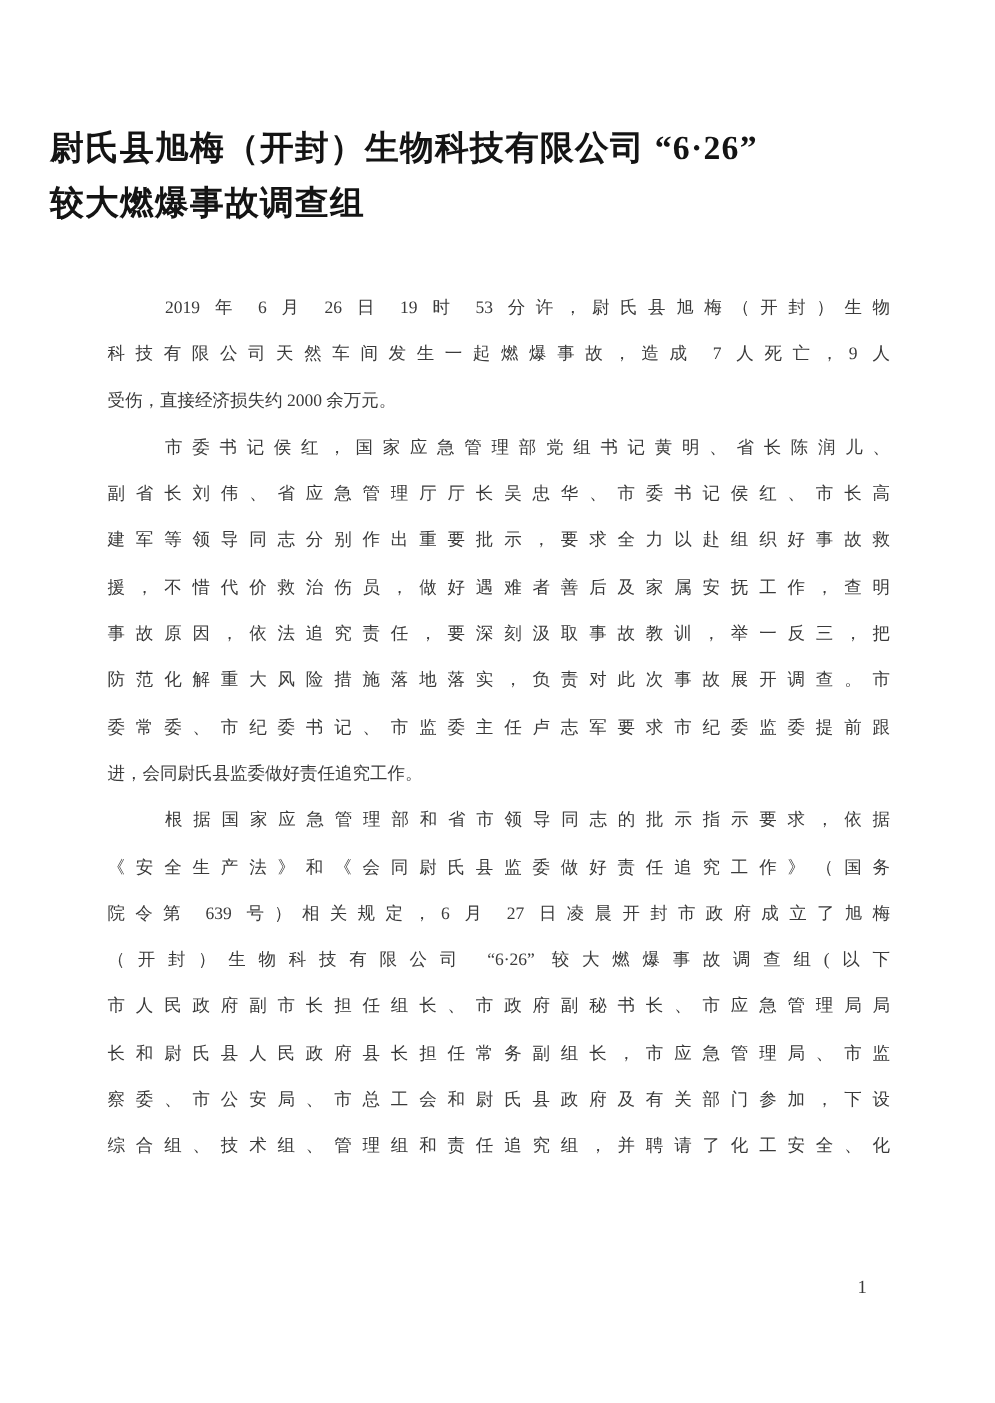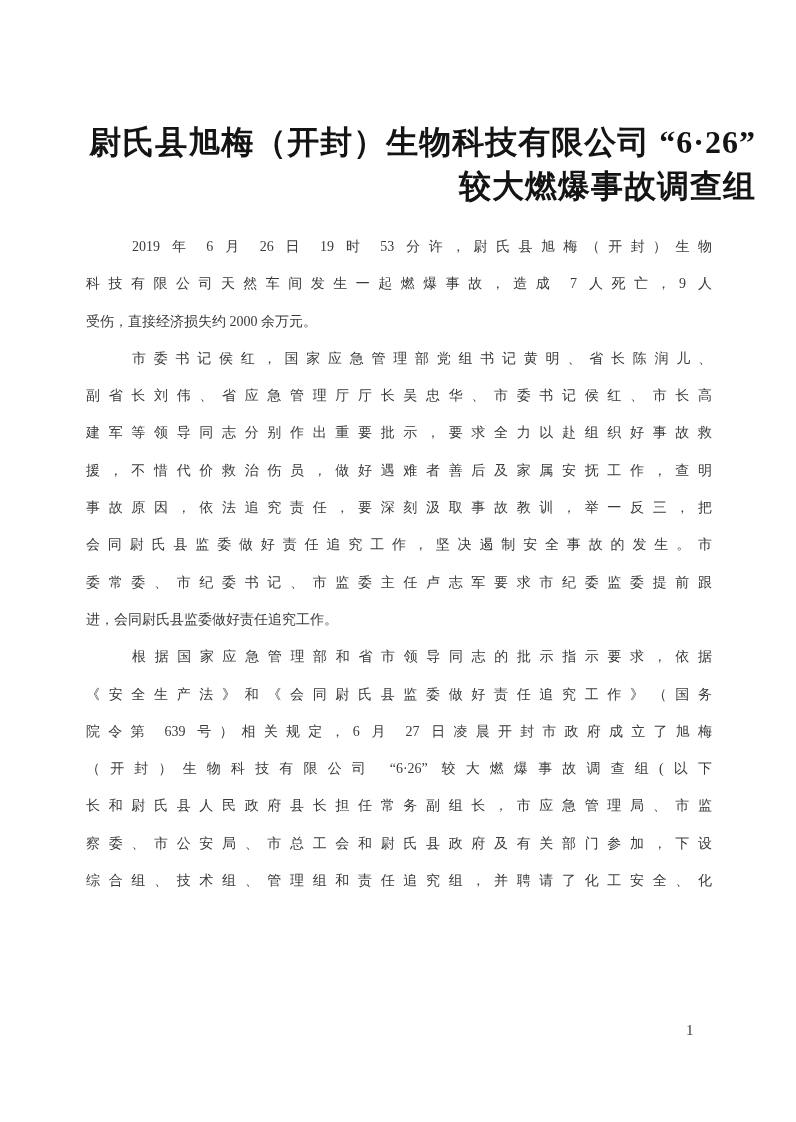--- a/index.html
+++ b/index.html
@@ -10,26 +10,26 @@
   .page {
     position: relative;
     width: 796px;
     height: 1122px;
     background: var(--paper, #ffffff);
     font-family: "Liberation Serif", "DejaVu Serif", serif;
     overflow: hidden;
   }
   .doc-title {
     position: absolute;
-    top: 120px;
+    top: 96px;
     left: 40px;
     right: 40px;
-    text-align: right;
+    text-align: left;
     font-weight: 700;
-    font-size: 32px;
+    font-size: 27px;
     line-height: 44px;
     color: var(--title-ink, #141414);
     letter-spacing: 1px;
   }
   .doc-body {
     position: absolute;
     top: 228px;
     left: 86px;
     width: 626px;
     font-size: 14px;
@@ -72,30 +72,31 @@
       <div class="line">科技有限公司天然车间发生一起燃爆事故，造成 7 人死亡，9 人</div>
       <div class="line last">受伤，直接经济损失约 2000 余万元。</div>
     </div>
 
     <div class="para">
       <div class="line first">市委书记侯红，国家应急管理部党组书记黄明、省长陈润儿、</div>
       <div class="line">副省长刘伟、省应急管理厅厅长吴忠华、市委书记侯红、市长高</div>
       <div class="line">建军等领导同志分别作出重要批示，要求全力以赴组织好事故救</div>
       <div class="line">援，不惜代价救治伤员，做好遇难者善后及家属安抚工作，查明</div>
       <div class="line">事故原因，依法追究责任，要深刻汲取事故教训，举一反三，把</div>
-      <div class="line">会同尉氏县监委做好责任追究工作，坚决遏制安全事故的发生。市</div>
+      <div class="line">防范化解重大风险措施落地落实，负责对此次事故展开调查。市</div>
       <div class="line">委常委、市纪委书记、市监委主任卢志军要求市纪委监委提前跟</div>
       <div class="line last">进，会同尉氏县监委做好责任追究工作。</div>
     </div>
 
     <div class="para">
       <div class="line first">根据国家应急管理部和省市领导同志的批示指示要求，依据</div>
       <div class="line">《安全生产法》和《会同尉氏县监委做好责任追究工作》（国务</div>
       <div class="line">院令第 639 号）相关规定，6 月 27 日凌晨开封市政府成立了旭梅</div>
       <div class="line">（开封）生物科技有限公司 “6·26” 较大燃爆事故调查组(以下</div>
+      <div class="line">市人民政府副市长担任组长、市政府副秘书长、市应急管理局局</div>
       <div class="line">长和尉氏县人民政府县长担任常务副组长，市应急管理局、市监</div>
       <div class="line">察委、市公安局、市总工会和尉氏县政府及有关部门参加，下设</div>
       <div class="line">综合组、技术组、管理组和责任追究组，并聘请了化工安全、化</div>
     </div>
 
   </div>
 
   <div class="page-number">1</div>
 
 </div>

